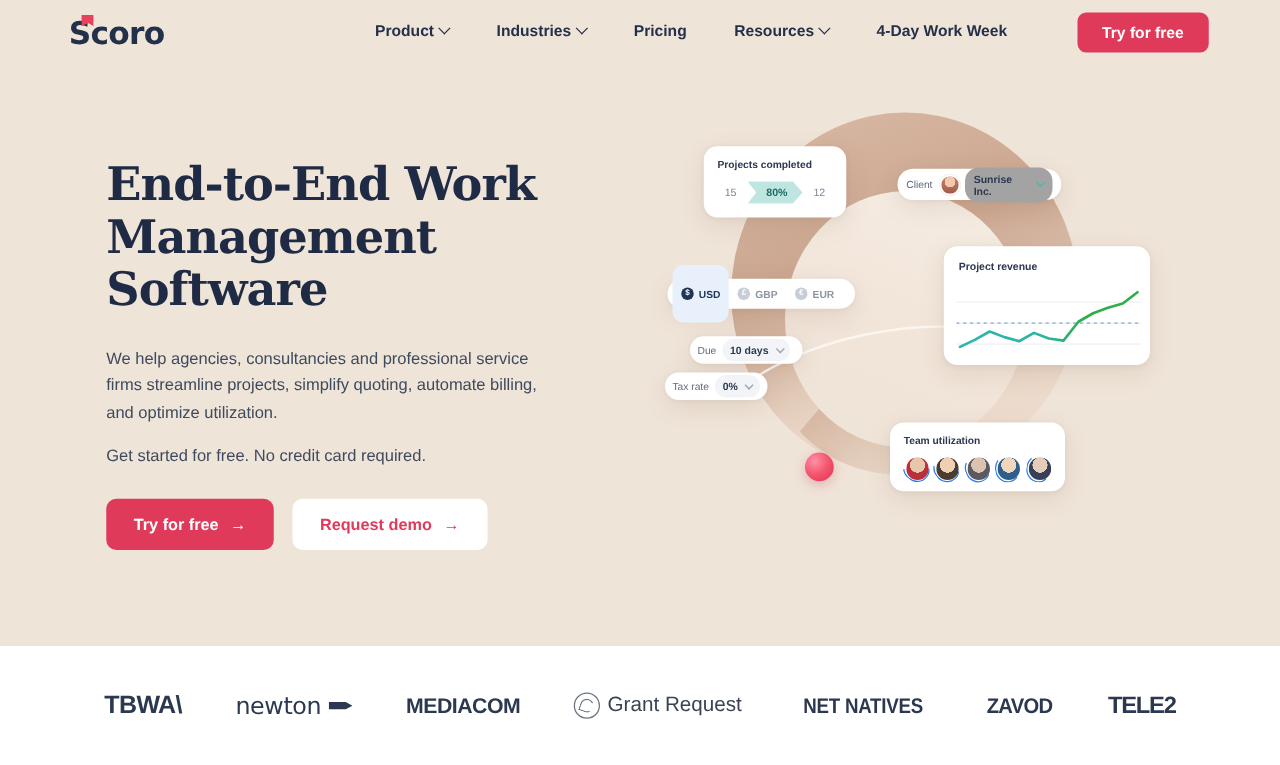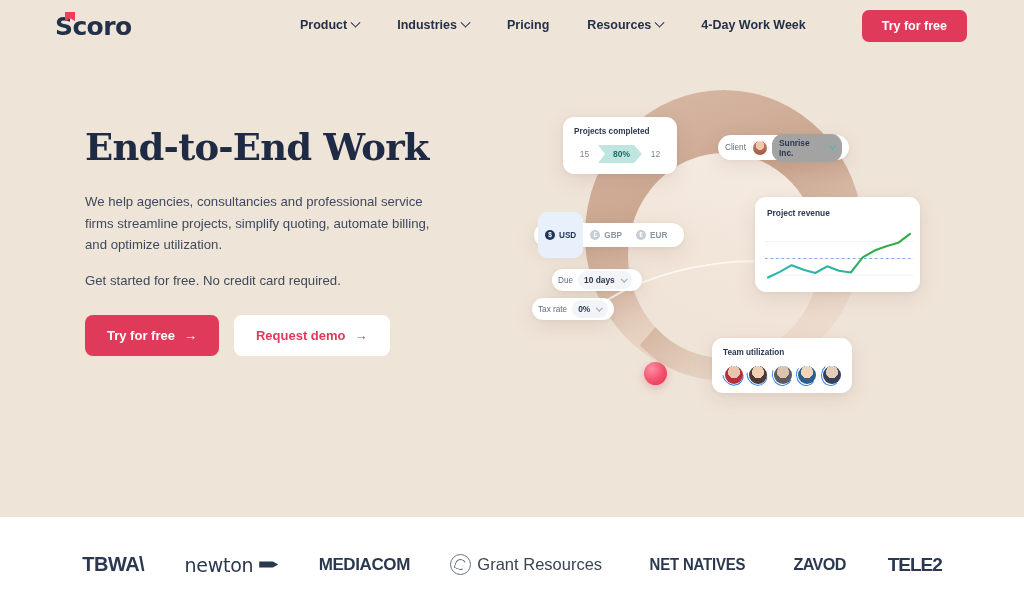--- a/index.html
+++ b/index.html
@@ -306,20 +306,21 @@
           <span>4-Day Work Week</span>
         </div>
       </div>
 
       <button class="btn-nav">Try for free</button>
     </div>
 
     <div class="copy">
       <h1 class="headline">
         <span>End-to-End Work</span><br>
+        <span>Management Software</span>
       </h1>
       <p class="subcopy">We help agencies, consultancies and professional service firms streamline projects, simplify quoting, automate billing, and optimize utilization.</p>
       <p class="subcopy2">Get started for free. No credit card required.</p>
       <div class="cta-row">
         <button class="btn-primary">
           <span>Try for free</span>
           <span class="arrow">→</span>
         </button>
         <button class="btn-secondary">
           <span>Request demo</span>
@@ -441,21 +442,21 @@
     </div>
     <div class="brand">
       <span class="b-newton">newton</span>
       <i class="newton-ic"></i>
     </div>
     <div class="brand">
       <span class="b-media">MEDIACOM</span>
     </div>
     <div class="brand">
       <i class="gt-ic"></i>
-      <span class="b-grant">Grant Resources</span>
+      <span class="b-grant">Grant Request</span>
     </div>
     <div class="brand">
       <span class="b-net">NET NATIVES</span>
     </div>
     <div class="brand">
       <span class="b-zavod">ZAVOD</span>
     </div>
     <div class="brand">
       <span class="b-tele2">TELE2</span>
     </div>

